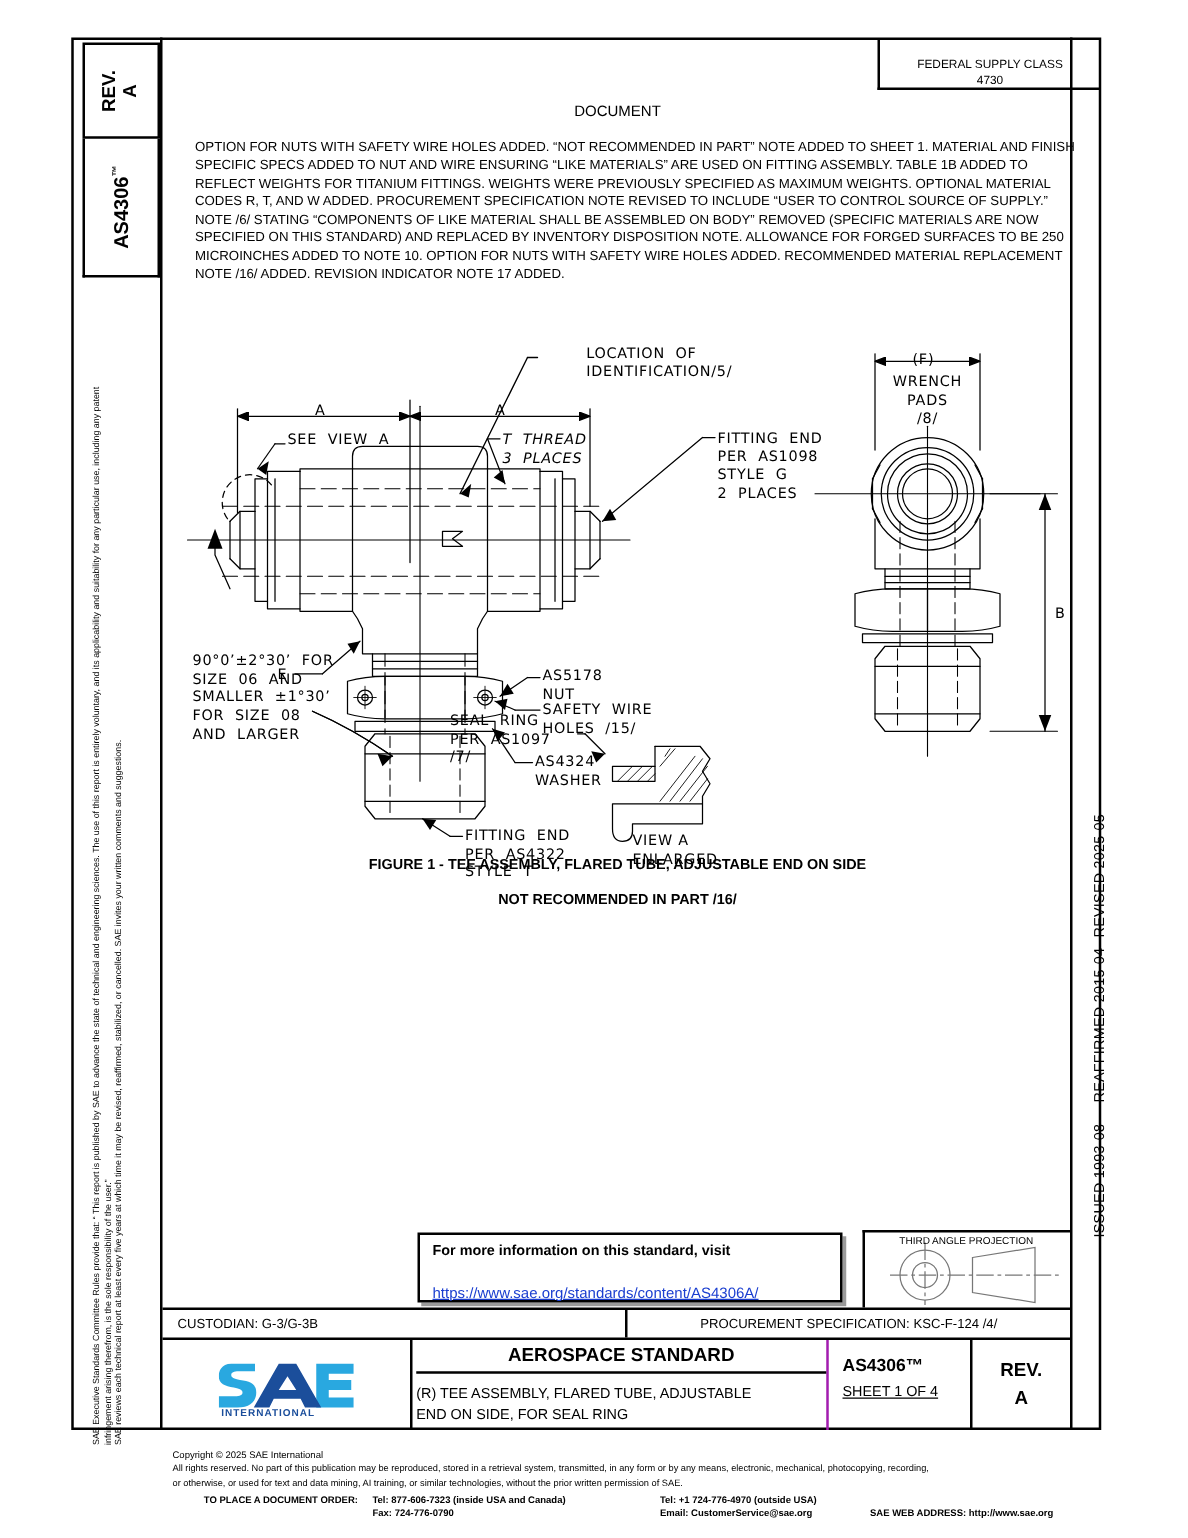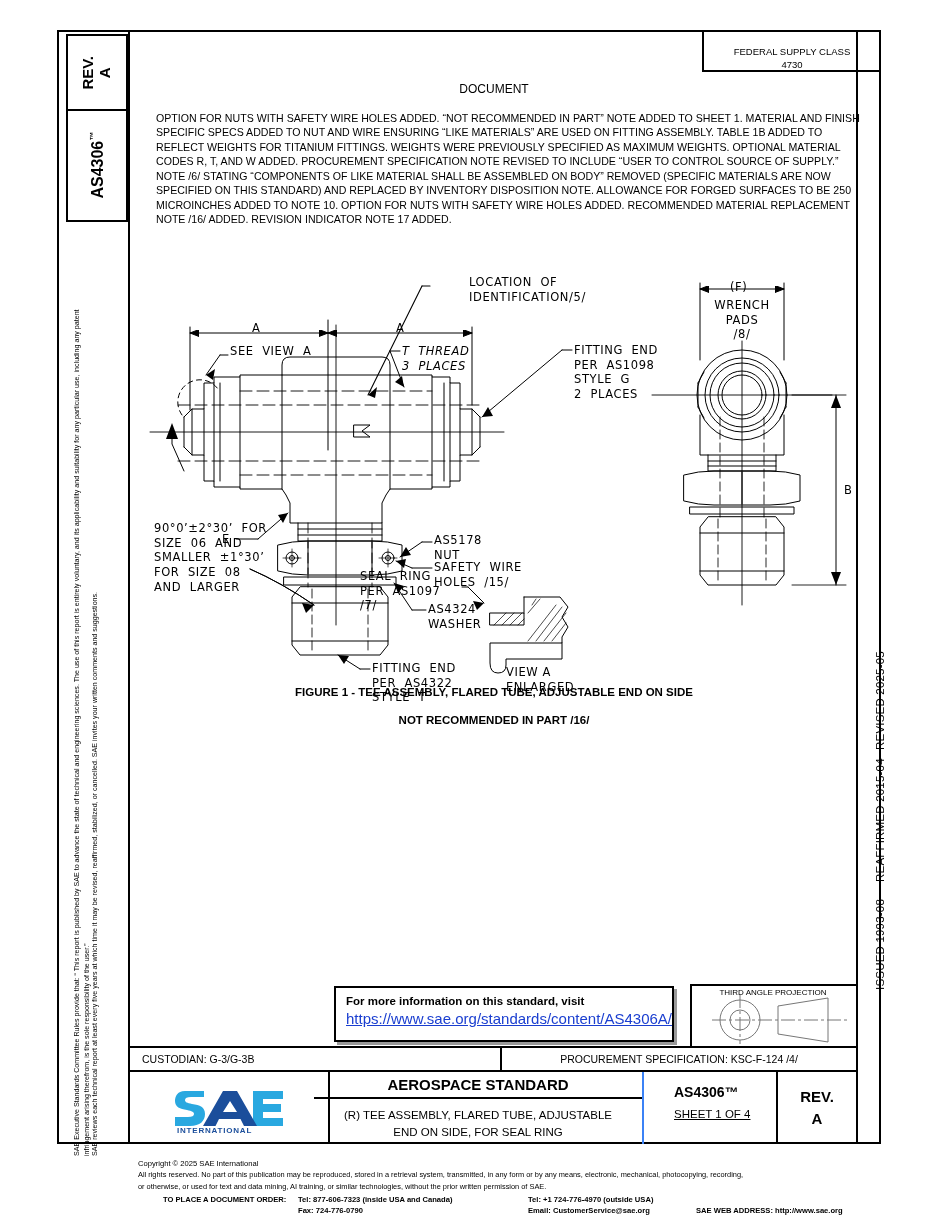--- a/index.html
+++ b/index.html
@@ -209,23 +209,23 @@
     width: 340px;
     height: 56px;
     border: 2px solid #000;
     box-sizing: border-box;
     padding: 7px 0 0 10px;
     box-shadow: 3px 3px 0 #9a9a9a;
     background: #fff;
   }
   .info-box .l1 { font-size: 11.5px; font-weight: bold; }
   .info-box .l2 {
-    font-size: 15px;
+    font-size: 12px;
     color: #1a3ed0;
-    margin-top: 3px;
+    margin-top: 20px;
     display: inline-block;
   }
 
   
   .tap-box {
     position: absolute;
     left: 690px;
     top: 984px;
     width: 166px;
     height: 62px;
@@ -284,36 +284,36 @@
   .tb-logo {
     position: absolute;
     left: 0; top: 0;
     width: 200px; height: 100%;
     border-right: 2px solid #000;
     box-sizing: border-box;
     display: flex; align-items: center; justify-content: center;
   }
   .tb-mid {
     position: absolute;
-    left: 184px; top: 0;
+    left: 203px; top: 0;
     width: 330px; height: 100%;
-    border-right: 2px solid #3b82f6;
+    border-right: 2px solid #a21caf;
     box-sizing: border-box;
   }
   .tb-mid .ttl {
     height: 27px;
     border-bottom: 2px solid #000;
     box-sizing: border-box;
     text-align: center;
     font-size: 15px;
     font-weight: bold;
     padding-top: 4px;
   }
   .tb-mid .sub {
-    text-align: center;
+    text-align: left;
     font-size: 11.5px;
     line-height: 1.45;
     padding-top: 8px;
   }
   .tb-num {
     position: absolute;
     left: 530px; top: 0;
     width: 118px; height: 100%;
     border-right: 2px solid #000;
     box-sizing: border-box;

